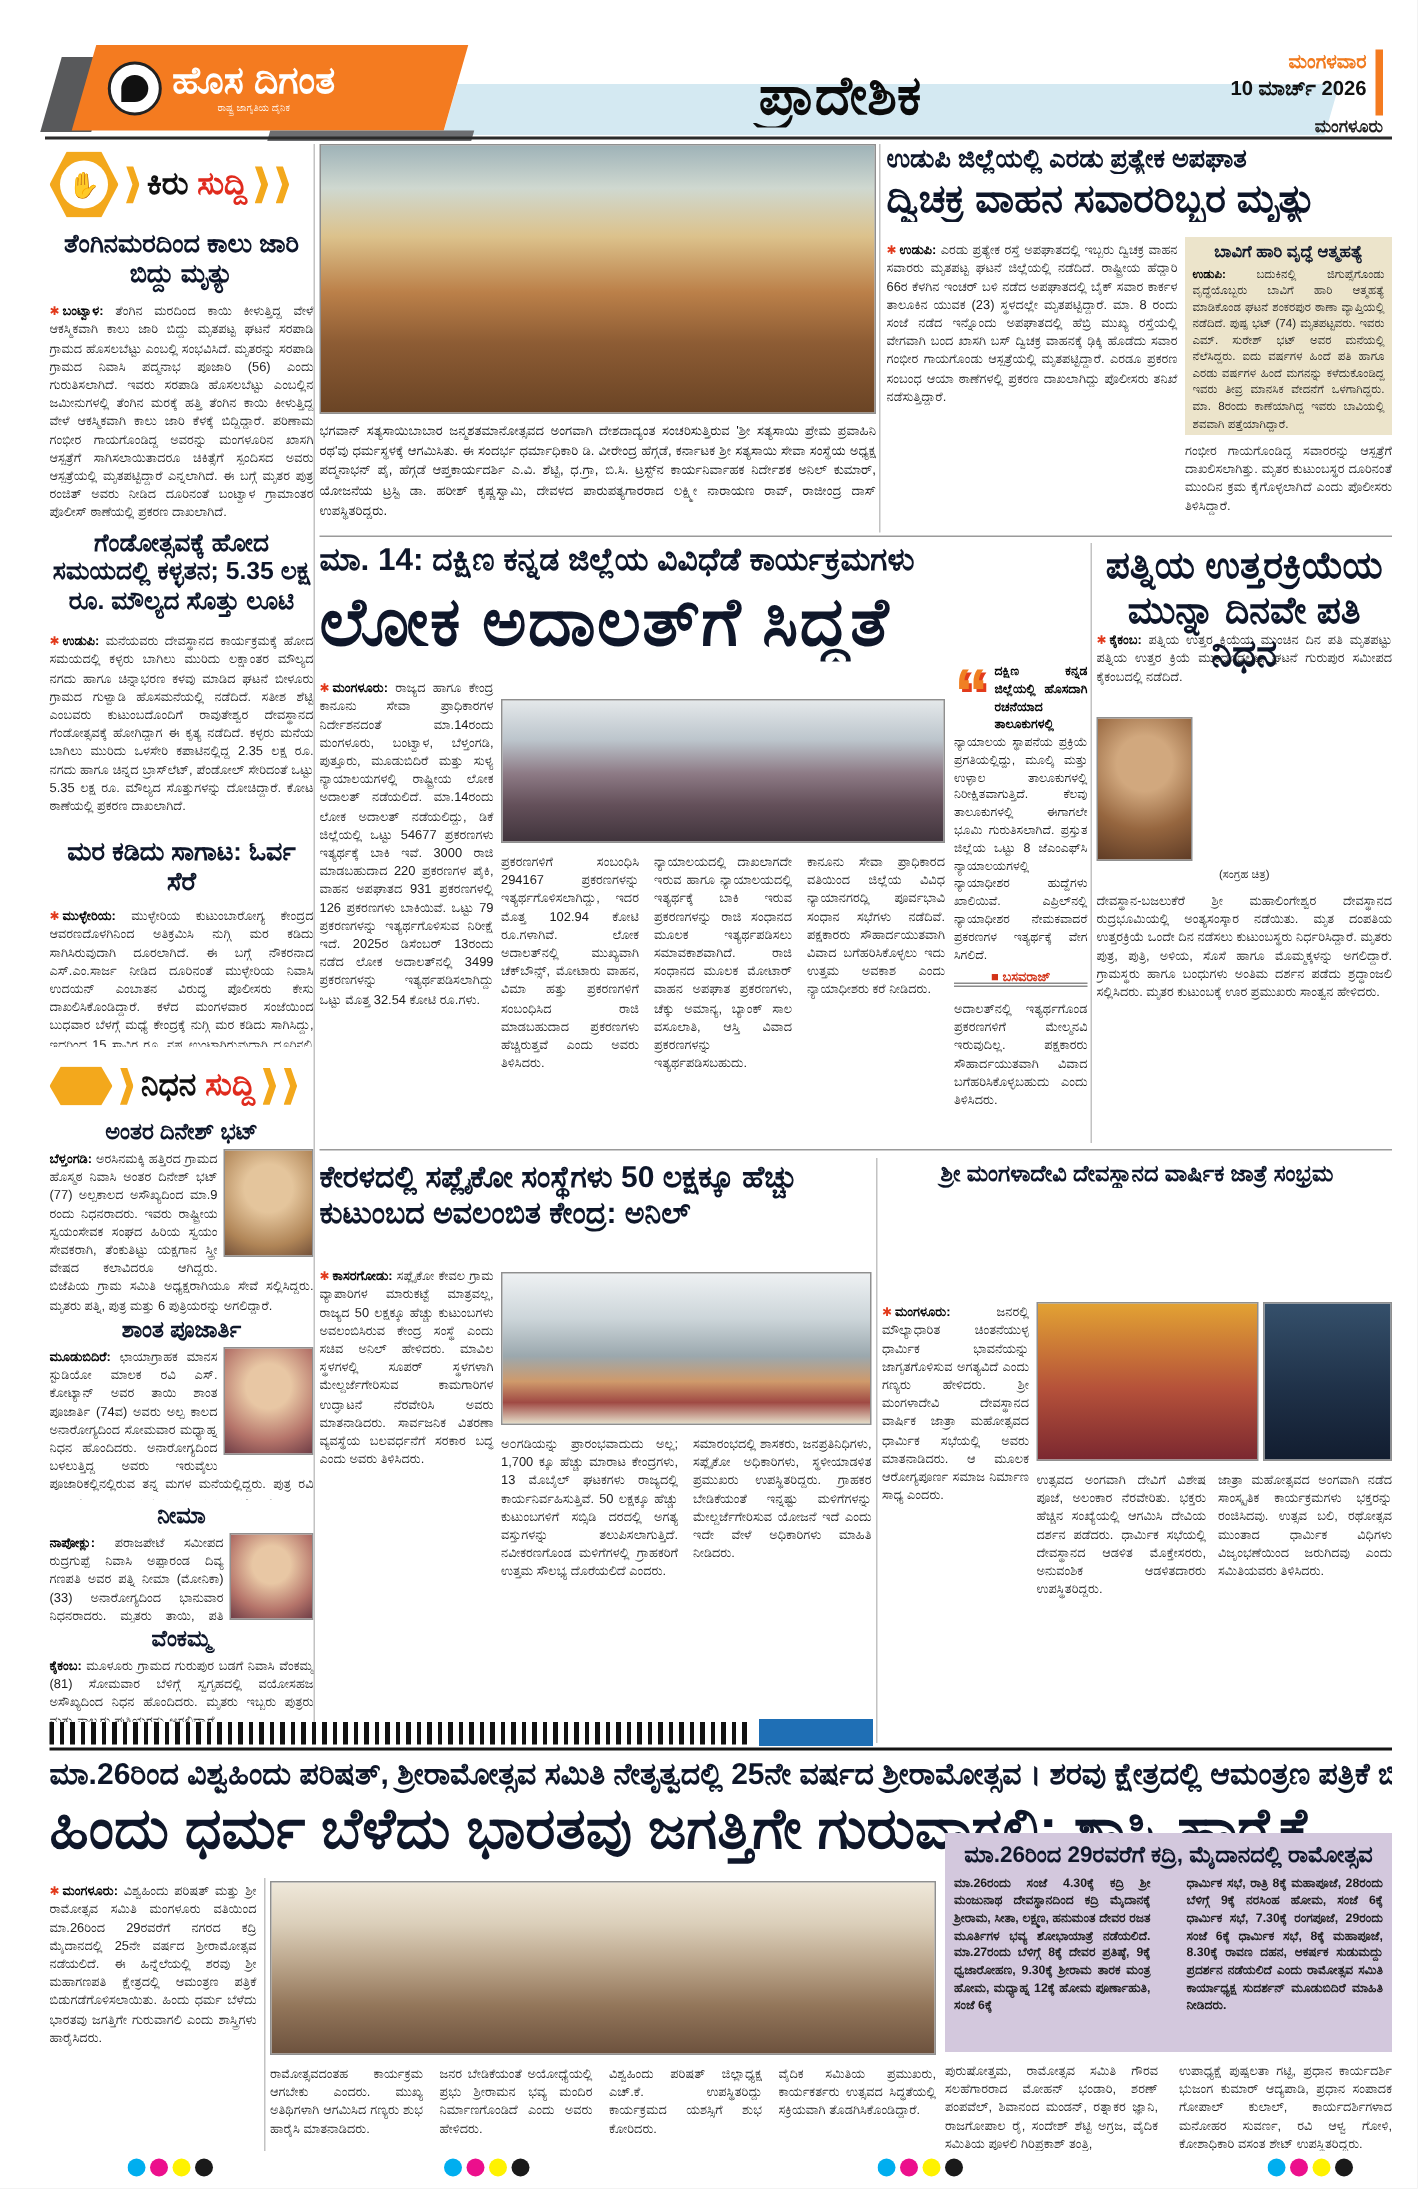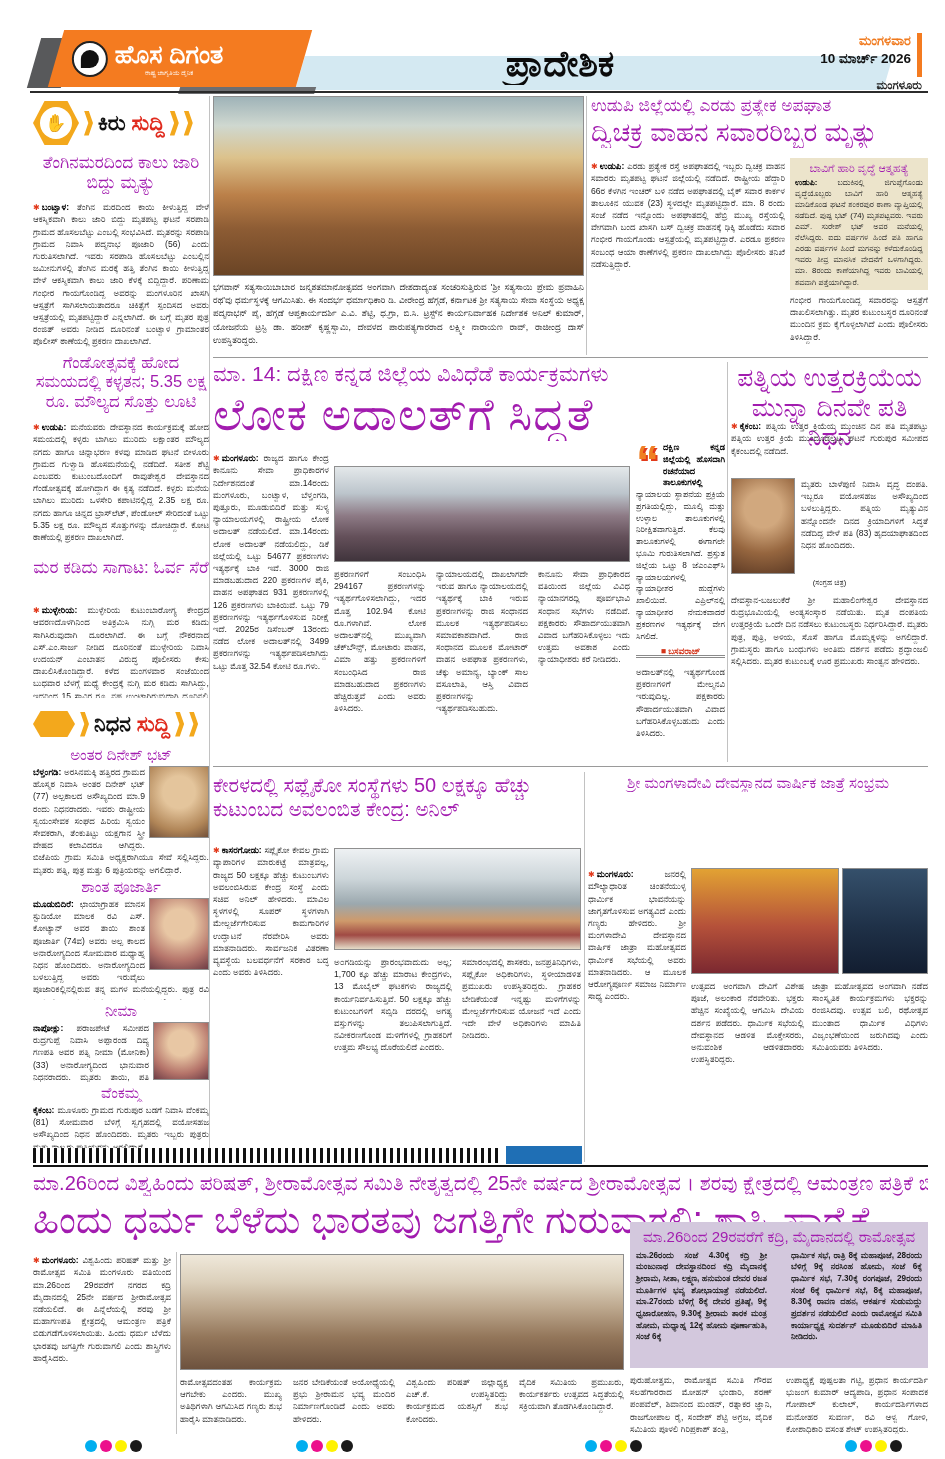--- a/index.html
+++ b/index.html
@@ -3,21 +3,21 @@
 <meta charset="utf-8">
 <style>
 *{margin:0;padding:0;box-sizing:border-box}
 html,body{background:#e9e9e9}
 body{font-family:"Liberation Sans","DejaVu Sans",sans-serif}
 .page{position:relative;width:945px;height:1459px;background:#ffffff;margin:0 auto;overflow:hidden}
 .abs{position:absolute;overflow:hidden}
 .bt{font-size:8.6px;line-height:1.42;text-align:justify;color:#1c1c1c}
 .bt b{color:#000}
 .star{color:#e2391b;font-weight:bold;font-size:8px;margin-right:2px}
-.hl{font-weight:normal;color:#a21caf;line-height:1.18}
+.hl{font-weight:bold;color:#0f172a;line-height:1.18}
 .center{text-align:center}
 .cap{font-size:8.8px;line-height:1.5;text-align:justify;color:#111}
 .ph{border:1px solid #8f8f8f}
 .vline{position:absolute;width:1px;background:#c2c2c2}
 .hline{position:absolute;height:1px;background:#9a9a9a}
 .skew{transform:skewX(-16deg)}
 .unskew{transform:skewX(16deg)}
 .badge{display:flex;align-items:center;gap:5px}
 .hex{width:46px;height:44px;background:#f3a81c;clip-path:polygon(25% 0,75% 0,100% 50%,75% 100%,25% 100%,0 50%);display:flex;align-items:center;justify-content:center;flex:none}
 .hex-inner{width:32px;height:32px;background:#fff;border-radius:50%;display:flex;align-items:center;justify-content:center;font-size:17px;color:#2e2200}
@@ -174,21 +174,20 @@
     <p class="bt center attr" style="margin-top:3px"><span>■</span> <span>ಬಸವರಾಜ್</span></p>
     <p class="bt center" style="font-weight:bold">ಪ್ರಧಾನ ಜಿಲ್ಲಾ ಮತ್ತು ಸತ್ರ ನ್ಯಾಯಾಧೀಶ</p>
   </div>
   <p class="abs bt" style="left:636px;top:666px;width:89px;height:96px">ಅದಾಲತ್‌ನಲ್ಲಿ ಇತ್ಯರ್ಥಗೊಂಡ ಪ್ರಕರಣಗಳಿಗೆ ಮೇಲ್ಮನವಿ ಇರುವುದಿಲ್ಲ. ಪಕ್ಷಕಾರರು ಸೌಹಾರ್ದಯುತವಾಗಿ ವಿವಾದ ಬಗೆಹರಿಸಿಕೊಳ್ಳಬಹುದು ಎಂದು ತಿಳಿಸಿದರು.</p>
 
   <div class="abs hl center" style="left:731px;top:363px;width:197px;font-size:25px">ಪತ್ನಿಯ ಉತ್ತರಕ್ರಿಯೆಯ ಮುನ್ನಾ ದಿನವೇ ಪತಿ ನಿಧನ</div>
   <p class="abs bt" style="left:731px;top:420px;width:197px;height:56px">
     <span class="star">✱</span><b>ಕೈಕಂಬ:</b> <span>ಪತ್ನಿಯ ಉತ್ತರ ಕ್ರಿಯೆಯ ಮುಂಚಿನ ದಿನ ಪತಿ ಮೃತಪಟ್ಟು ಪತ್ನಿಯ ಉತ್ತರ ಕ್ರಿಯೆ ಮುಂದೂಡಲ್ಪಟ್ಟ ಘಟನೆ ಗುರುಪುರ ಸಮೀಪದ ಕೈಕಂಬದಲ್ಲಿ ನಡೆದಿದೆ.</span>
   </p>
   <div class="abs ph ph-man" style="left:731px;top:478px;width:64px;height:96px"></div>
-  <p class="abs bt" style="left:801px;top:478px;width:127px;height:96px">ಮೃತರು ಬಾಳೆಪುಣಿ ನಿವಾಸಿ ವೃದ್ಧ ದಂಪತಿ. ಇಬ್ಬರೂ ವಯೋಸಹಜ ಅಸೌಖ್ಯದಿಂದ ಬಳಲುತ್ತಿದ್ದರು. ಪತ್ನಿಯ ಮೃತ್ಯುವಿನ ಹನ್ನೊಂದನೇ ದಿನದ ಕ್ರಿಯಾದಿಗಳಿಗೆ ಸಿದ್ಧತೆ ನಡೆದಿದ್ದ ವೇಳೆ ಪತಿ (83) ಹೃದಯಾಘಾತದಿಂದ ನಿಧನ ಹೊಂದಿದರು.</p>
   <div class="abs bt center" style="left:731px;top:578px;width:197px;font-size:7.6px">(ಸಂಗ್ರಹ ಚಿತ್ರ)</div>
   <p class="abs bt" style="left:731px;top:594px;width:197px;height:168px">ದೇವಸ್ಥಾನ-ಬಜಲುಕೆರೆ ಶ್ರೀ ಮಹಾಲಿಂಗೇಶ್ವರ ದೇವಸ್ಥಾನದ ರುದ್ರಭೂಮಿಯಲ್ಲಿ ಅಂತ್ಯಸಂಸ್ಕಾರ ನಡೆಯಿತು. ಮೃತ ದಂಪತಿಯ ಉತ್ತರಕ್ರಿಯೆ ಒಂದೇ ದಿನ ನಡೆಸಲು ಕುಟುಂಬಸ್ಥರು ನಿರ್ಧರಿಸಿದ್ದಾರೆ. ಮೃತರು ಪುತ್ರ, ಪುತ್ರಿ, ಅಳಿಯ, ಸೊಸೆ ಹಾಗೂ ಮೊಮ್ಮಕ್ಕಳನ್ನು ಅಗಲಿದ್ದಾರೆ. ಗ್ರಾಮಸ್ಥರು ಹಾಗೂ ಬಂಧುಗಳು ಅಂತಿಮ ದರ್ಶನ ಪಡೆದು ಶ್ರದ್ಧಾಂಜಲಿ ಸಲ್ಲಿಸಿದರು. ಮೃತರ ಕುಟುಂಬಕ್ಕೆ ಊರ ಪ್ರಮುಖರು ಸಾಂತ್ವನ ಹೇಳಿದರು.</p>
 
   <div class="abs hl" style="left:213px;top:774px;width:368px;font-size:20px">ಕೇರಳದಲ್ಲಿ ಸಪ್ಲೈಕೋ ಸಂಸ್ಥೆಗಳು 50 ಲಕ್ಷಕ್ಕೂ ಹೆಚ್ಚು ಕುಟುಂಬದ ಅವಲಂಬಿತ ಕೇಂದ್ರ: ಅನಿಲ್</div>
   <p class="abs bt" style="left:213px;top:844px;width:116px;height:318px">
     <span class="star">✱</span><b>ಕಾಸರಗೋಡು:</b> <span>ಸಪ್ಲೈಕೋ ಕೇವಲ ಗ್ರಾಮ ವ್ಯಾಪಾರಿಗಳ ಮಾರುಕಟ್ಟೆ ಮಾತ್ರವಲ್ಲ, ರಾಜ್ಯದ 50 ಲಕ್ಷಕ್ಕೂ ಹೆಚ್ಚು ಕುಟುಂಬಗಳು ಅವಲಂಬಿಸಿರುವ ಕೇಂದ್ರ ಸಂಸ್ಥೆ ಎಂದು ಸಚಿವ ಅನಿಲ್ ಹೇಳಿದರು. ಮಾವಿಲ ಸ್ಥಳಗಳಲ್ಲಿ ಸೂಪರ್ ಸ್ಥಳಗಳಾಗಿ ಮೇಲ್ದರ್ಜೆಗೇರಿಸುವ ಕಾಮಗಾರಿಗಳ ಉದ್ಘಾಟನೆ ನೆರವೇರಿಸಿ ಅವರು ಮಾತನಾಡಿದರು. ಸಾರ್ವಜನಿಕ ವಿತರಣಾ ವ್ಯವಸ್ಥೆಯ ಬಲವರ್ಧನೆಗೆ ಸರಕಾರ ಬದ್ಧ ಎಂದು ಅವರು ತಿಳಿಸಿದರು.</span>
   </p>
   <div class="abs ph ph-supplyco" style="left:334px;top:848px;width:247px;height:102px"></div>
   <p class="abs bt" style="left:334px;top:956px;width:118px;height:206px">ಅ೦ಗಡಿಯನ್ನು ಪ್ರಾರಂಭವಾದುದು ಅಲ್ಲ; 1,700 ಕ್ಕೂ ಹೆಚ್ಚು ಮಾರಾಟ ಕೇಂದ್ರಗಳು, 13 ಮೊಬೈಲ್ ಘಟಕಗಳು ರಾಜ್ಯದಲ್ಲಿ ಕಾರ್ಯನಿರ್ವಹಿಸುತ್ತಿವೆ. 50 ಲಕ್ಷಕ್ಕೂ ಹೆಚ್ಚು ಕುಟುಂಬಗಳಿಗೆ ಸಬ್ಸಿಡಿ ದರದಲ್ಲಿ ಅಗತ್ಯ ವಸ್ತುಗಳನ್ನು ತಲುಪಿಸಲಾಗುತ್ತಿದೆ. ನವೀಕರಣಗೊಂಡ ಮಳಿಗೆಗಳಲ್ಲಿ ಗ್ರಾಹಕರಿಗೆ ಉತ್ತಮ ಸೌಲಭ್ಯ ದೊರೆಯಲಿದೆ ಎಂದರು.</p>
   <p class="abs bt" style="left:462px;top:956px;width:119px;height:206px">ಸಮಾರಂಭದಲ್ಲಿ ಶಾಸಕರು, ಜನಪ್ರತಿನಿಧಿಗಳು, ಸಪ್ಲೈಕೋ ಅಧಿಕಾರಿಗಳು, ಸ್ಥಳೀಯಾಡಳಿತ ಪ್ರಮುಖರು ಉಪಸ್ಥಿತರಿದ್ದರು. ಗ್ರಾಹಕರ ಬೇಡಿಕೆಯಂತೆ ಇನ್ನಷ್ಟು ಮಳಿಗೆಗಳನ್ನು ಮೇಲ್ದರ್ಜೆಗೇರಿಸುವ ಯೋಜನೆ ಇದೆ ಎಂದು ಇದೇ ವೇಳೆ ಅಧಿಕಾರಿಗಳು ಮಾಹಿತಿ ನೀಡಿದರು.</p>

